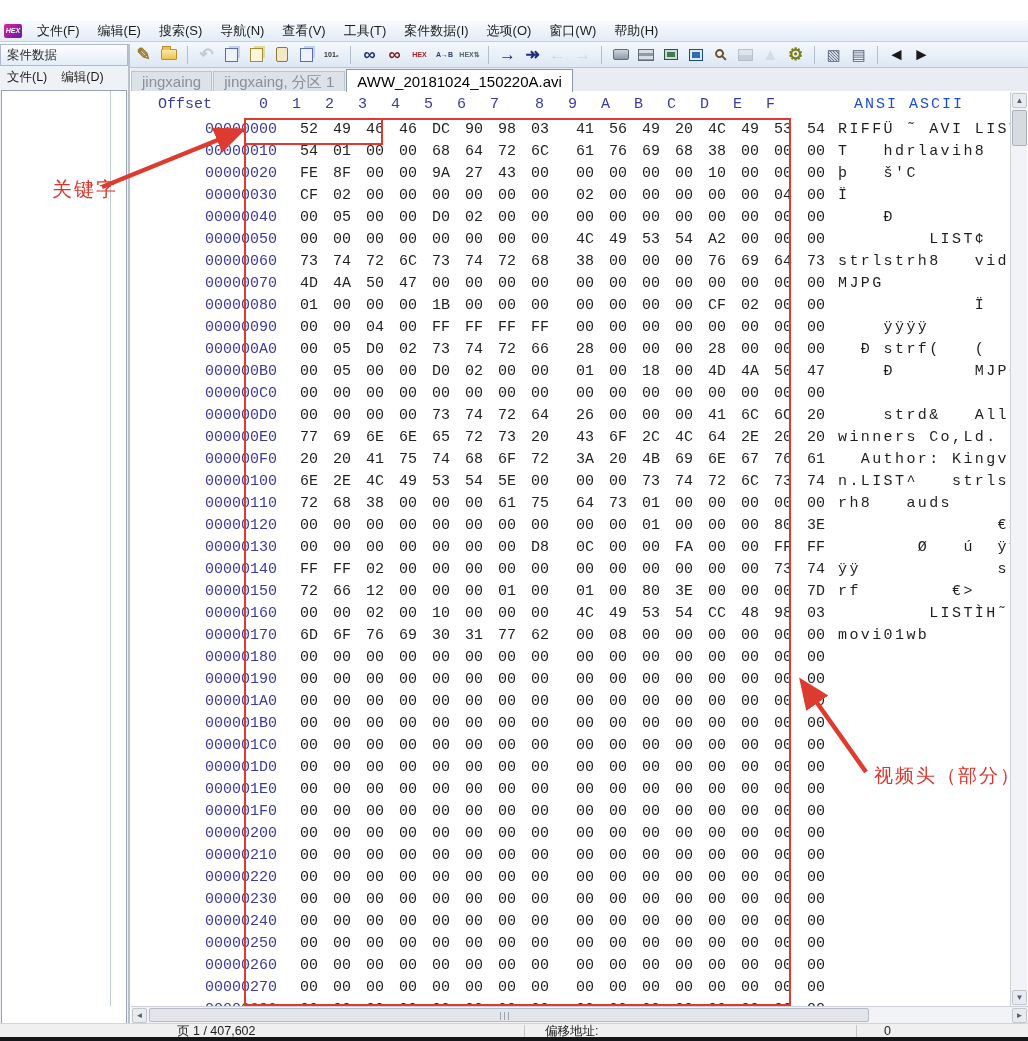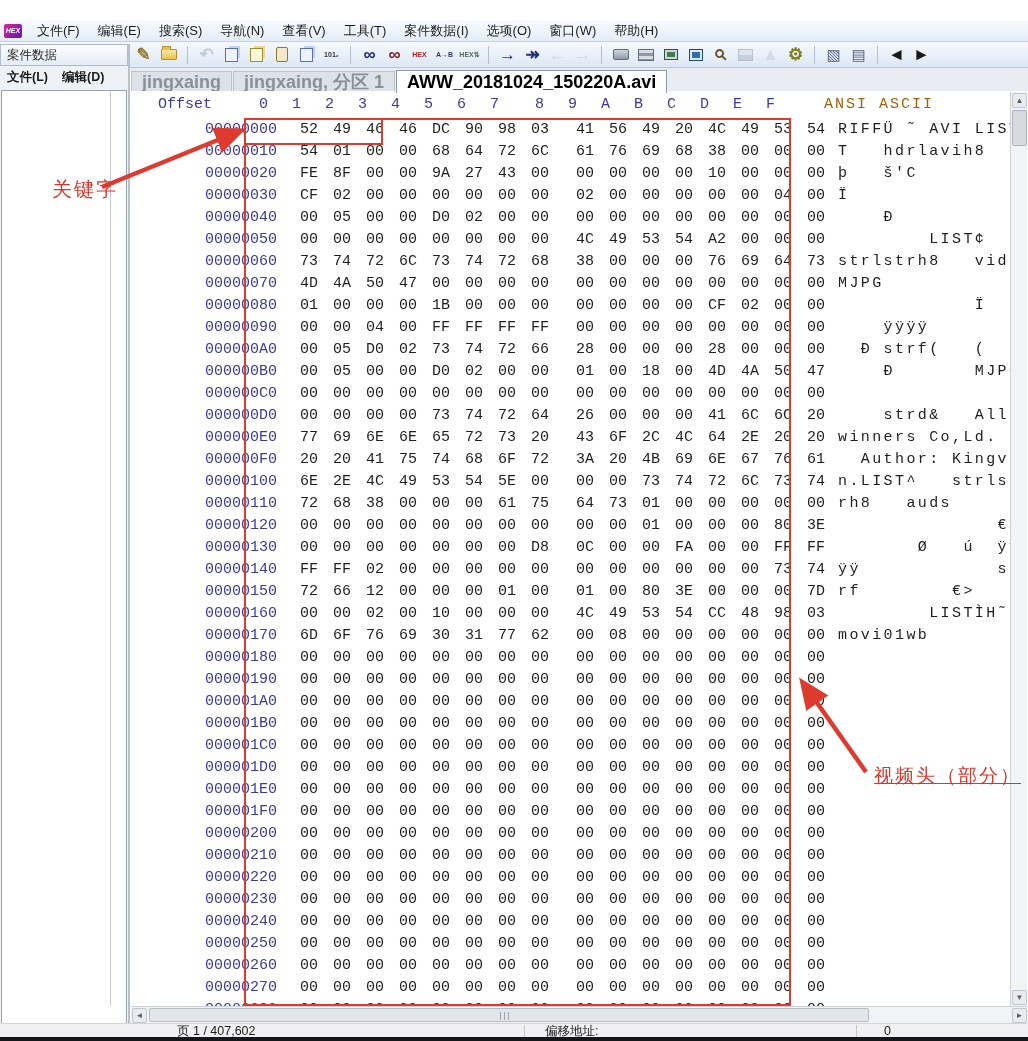--- a/index.html
+++ b/index.html
@@ -45,51 +45,51 @@
   .g-raid { width:16px; height:12px; background:repeating-linear-gradient(#d7dde5 0 3px,#8e99a8 3px 6px); border:1px solid #616b79; }
   .g-chip { width:14px; height:11px; background:#3f7d4e; border:1px solid #2c5737; box-shadow:0 0 0 2px #cfd6df inset; }
   .g-calcu { width:14px; height:12px; background:#2f6db0; border:1px solid #1d4a7c; box-shadow:0 0 0 2px #dfe7f2 inset; }
   .g-mag { transform:rotate(-45deg); font-size:15px; font-weight:bold; }
   .g-gal { width:15px; height:12px; background:linear-gradient(#cdd4de 50%,#9aa4b4 50%); border:1px solid #768090; }
 
   
   .sidebar { position:absolute; left:0; top:44px; width:130px; height:993px; background:#eef2f7; border-right:2px solid #b7c1ce; }
   .sb-caption { height:22px; background:linear-gradient(#fcfdff,#e4ecf7); border:1px solid #aebacb; display:flex; align-items:center; padding-left:6px; font-size:12.5px; color:#2a2a2a; }
   .sb-menu { height:23px; display:flex; align-items:center; font-size:12.5px; color:#1c1c1c; }
-  .sb-menu .menu-item { padding:6px 7px;font-weight:bold; }
+  .sb-menu .menu-item { padding:6px 7px; }
   .sb-panel { position:absolute; left:1px; top:46px; width:126px; height:944px; background:#fff; border:1px solid #98a3b1; }
 
   
-  .tabbar { position:absolute; left:131px; top:68px; width:897px; height:23px; background:#e9edf3; font-size:18px;font-weight:bold; }
+  .tabbar { position:absolute; left:131px; top:68px; width:897px; height:23px; background:#e9edf3; font-size:15px; }
   .tab { position:relative; display:inline-block; height:20px; margin-top:3px; line-height:20px; padding:0 10px;
     background:#dde1e8; color:#8a8f99; border:1px solid #bcc3cd; border-bottom:none; margin-right:1px; }
   .tab.active { background:#fff; color:#000; border:1px solid #8b98ab; border-bottom:none; height:23px; margin-top:0; line-height:23px; z-index:2; }
 
   
   .hexpane { position:absolute; left:131px; top:91px; width:897px; height:915px; background:#fff; overflow:hidden;
     font-family:"Liberation Mono","DejaVu Sans Mono",monospace; font-size:15px; color:#1f1f1f; }
   .hexhead { height:28px; line-height:28px; white-space:nowrap; }
   .offh { display:inline-block; width:108px; margin-right:7px; text-align:center; color:#3b3b9e; }
   .colh { display:inline-block; width:33px; padding-left:13px; color:#3b3b9e; }
-  .ansih { display:inline-block; width:182px; margin-left:8px; text-align:center; padding-right:12px; letter-spacing:2px; color:#a16207; }
+  .ansih { display:inline-block; width:182px; margin-left:8px; text-align:right; padding-right:12px; letter-spacing:2px; color:#1d4ed8; }
   .hexrows { position:absolute; left:0; top:28px; width:897px; height:887px; overflow:hidden;padding-left:44px; }
   .hexrow { height:22px; line-height:22px; white-space:nowrap; }
   .off { display:inline-block; width:108px; margin-right:7px; text-align:right; padding-right:6px; color:#3b3b9e; }
   .byte { display:inline-block; width:33px; padding-left:10px; }
   .gap { margin-left:12px; }
   .ascii { display:inline-block; margin-left:8px; white-space:pre; letter-spacing:2.4px; }
   .vline { position:absolute; left:110px; top:91px; width:1px; height:915px; background:#c2c9d4; }
 
   
   .redbox { position:absolute; border:2px solid #dd3b30; pointer-events:none; z-index:5; }
   #outline-box { left:244px; top:118px; width:547px; height:888px; }
   #keyword-box { left:244px; top:118px; width:139px; height:27px; }
   .redlabel { position:absolute; color:#d8352b; z-index:6; letter-spacing:2px;text-align:center; }
   #keyword-label { left:52px; top:176px; font-size:20px; }
-  #videohdr-label { left:874px; top:763px; font-size:19px;text-decoration:underline; }
+  #videohdr-label { left:874px; top:763px; font-size:19px; }
   #arrows { position:absolute; inset:0; width:1028px; height:1041px; pointer-events:none; z-index:6; }
 
   
   .vscroll { position:absolute; left:1010px; top:92px; width:17px; height:914px; background:#f2f3f6; border-left:1px solid #cdd2d9; }
   .sbtn { position:absolute; left:1px; width:15px; height:15px; background:#e9ebef; border:1px solid #c2c7cf; border-radius:2px;
     font-size:8px; color:#55606e; display:flex; align-items:center; justify-content:center; }
   .vthumb { position:absolute; left:1px; top:18px; width:15px; height:36px; background:#d7dbe1; border:1px solid #aab2bd; border-radius:2px; }
   .hscroll { position:absolute; left:131px; top:1006px; width:897px; height:17px; background:#f2f3f6; border-top:1px solid #cdd2d9; }
   .hbtn { position:absolute; top:1px; width:15px; height:15px; background:#e9ebef; border:1px solid #c2c7cf; border-radius:2px;
     font-size:8px; color:#55606e; display:flex; align-items:center; justify-content:center; }

